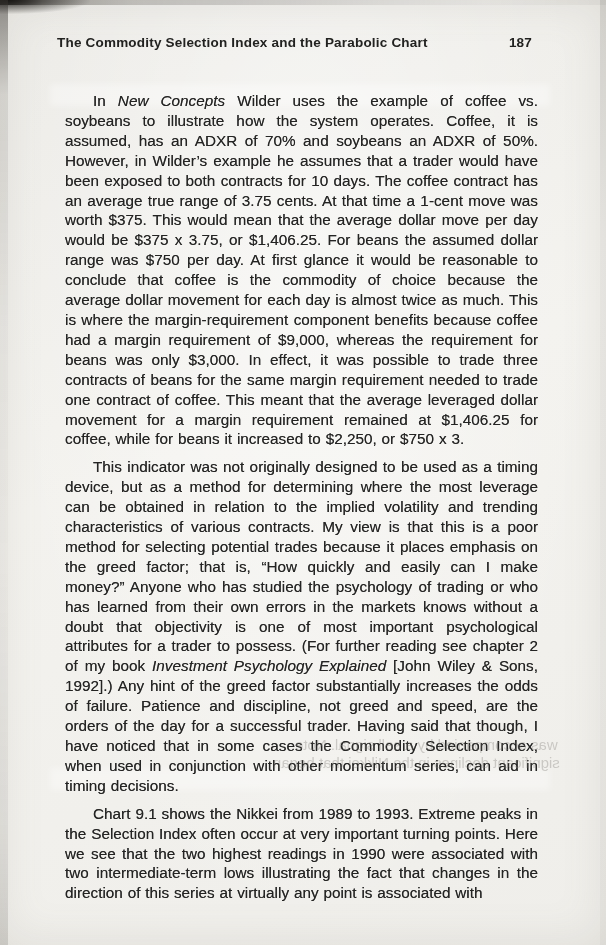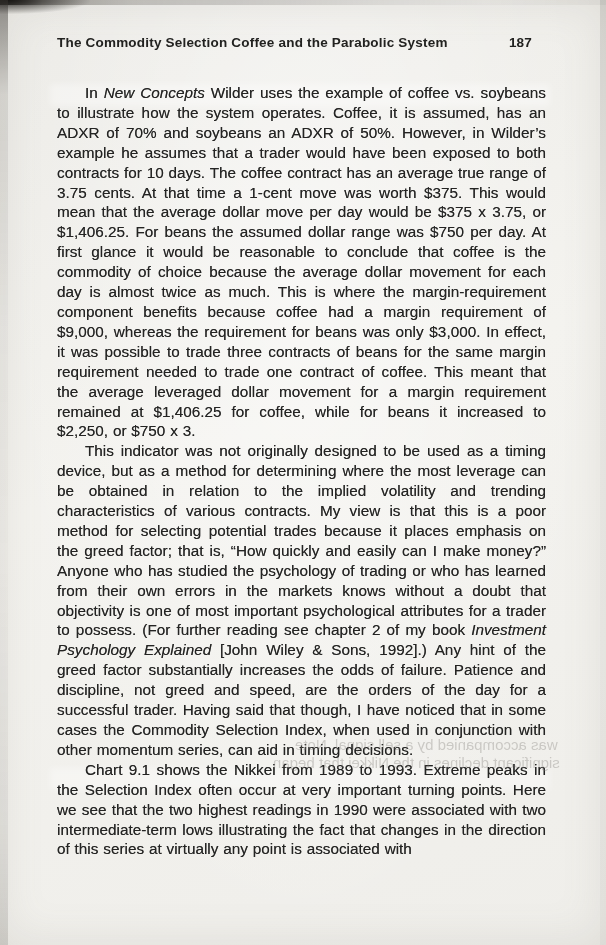--- a/index.html
+++ b/index.html
@@ -67,21 +67,21 @@
   
   .body-text {
     position: absolute;
     left: 57px; top: 83px; width: 489px;
     font-size: 15.3px; line-height: 19.9px;
     color: #242423;
     text-align: justify;
     word-spacing: 0.6px;
     text-shadow: 0 0 0.5px rgba(36,36,35,0.65);
   }
-  .body-text p { margin: 0; text-indent: 28px; }
+  .body-text p { margin: 8px; text-indent: 28px; }
   .body-text em { font-style: italic; }
 
   
   .ghost-line {
     position: absolute;
     transform: scaleX(-1);
     color: #807d78;
     opacity: 0.34;
     filter: blur(0.7px);
     font-size: 15px;
@@ -92,21 +92,21 @@
 </style>
 </head>
 <body>
 
 <div class="scan-page">
 
   <div class="scan-band-1"></div>
   <div class="scan-band-2"></div>
 
   <header class="running-head">
-    <span class="run-title">The Commodity Selection Coffee and the Parabolic System</span>
+    <span class="run-title">The Commodity Selection Index and the Parabolic Chart</span>
     <span class="page-num">187</span>
   </header>
 
   <main class="body-text">
       <p><span>In </span><em>New Concepts</em><span> Wilder uses the example of coffee vs. soybeans to illustrate how the system operates. Coffee, it is assumed, has an ADXR of 70% and soybeans an ADXR of 50%. However, in Wilder’s example he assumes that a trader would have been exposed to both contracts for 10 days. The coffee contract has an average true range of 3.75 cents. At that time a 1-cent move was worth $375. This would mean that the average dollar move per day would be $375 x 3.75, or $1,406.25. For beans the assumed dollar range was $750 per day. At first glance it would be reasonable to conclude that coffee is the commodity of choice because the average dollar movement for each day is almost twice as much. This is where the margin-requirement component benefits because coffee had a margin requirement of $9,000, whereas the requirement for beans was only $3,000. In effect, it was possible to trade three contracts of beans for the same margin requirement needed to trade one contract of coffee. This meant that the average leveraged dollar movement for a margin requirement remained at $1,406.25 for coffee, while for beans it increased to $2,250, or $750 x 3.</span></p>
       <p><span>This indicator was not originally designed to be used as a timing device, but as a method for determining where the most leverage can be obtained in relation to the implied volatility and trending characteristics of various contracts. My view is that this is a poor method for selecting potential trades because it places emphasis on the greed factor; that is, “How quickly and easily can I make money?” Anyone who has studied the psychology of trading or who has learned from their own errors in the markets knows without a doubt that objectivity is one of most important psychological attributes for a trader to possess. (For further reading see chapter 2 of my book </span><em>Investment Psychology Explained</em><span> [John Wiley &amp; Sons, 1992].) Any hint of the greed factor substantially increases the odds of failure. Patience and discipline, not greed and speed, are the orders of the day for a successful trader. Having said that though, I have noticed that in some cases the Commodity Selection Index, when used in conjunction with other momentum series, can aid in timing decisions.</span></p>
       <p><span>Chart 9.1 shows the Nikkei from 1989 to 1993. Extreme peaks in the Selection Index often occur at very important turning points. Here we see that the two highest readings in 1990 were associated with two intermediate-term lows illustrating the fact that changes in the direction of this series at virtually any point is associated with</span></p>
     </main>
 
   <div class="ghost-line ghost-1">was accompanied by a sell signal. Note</div>

